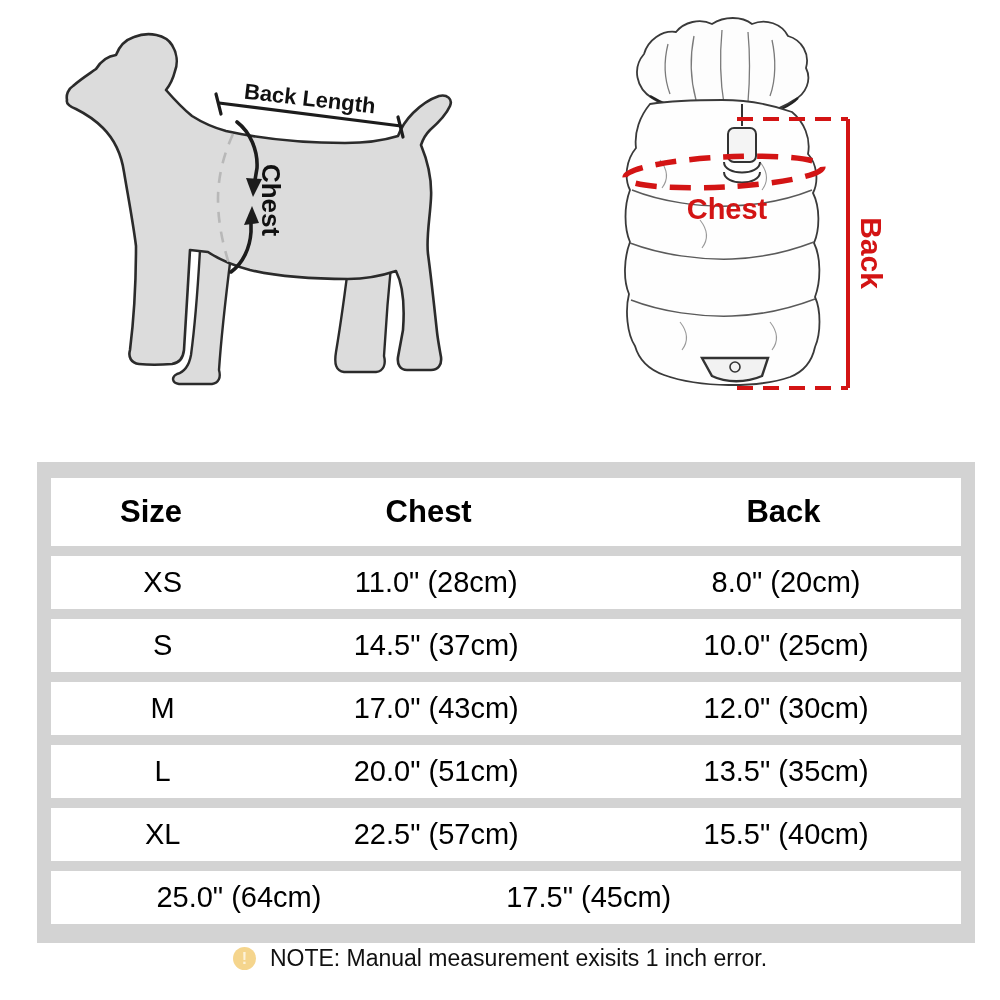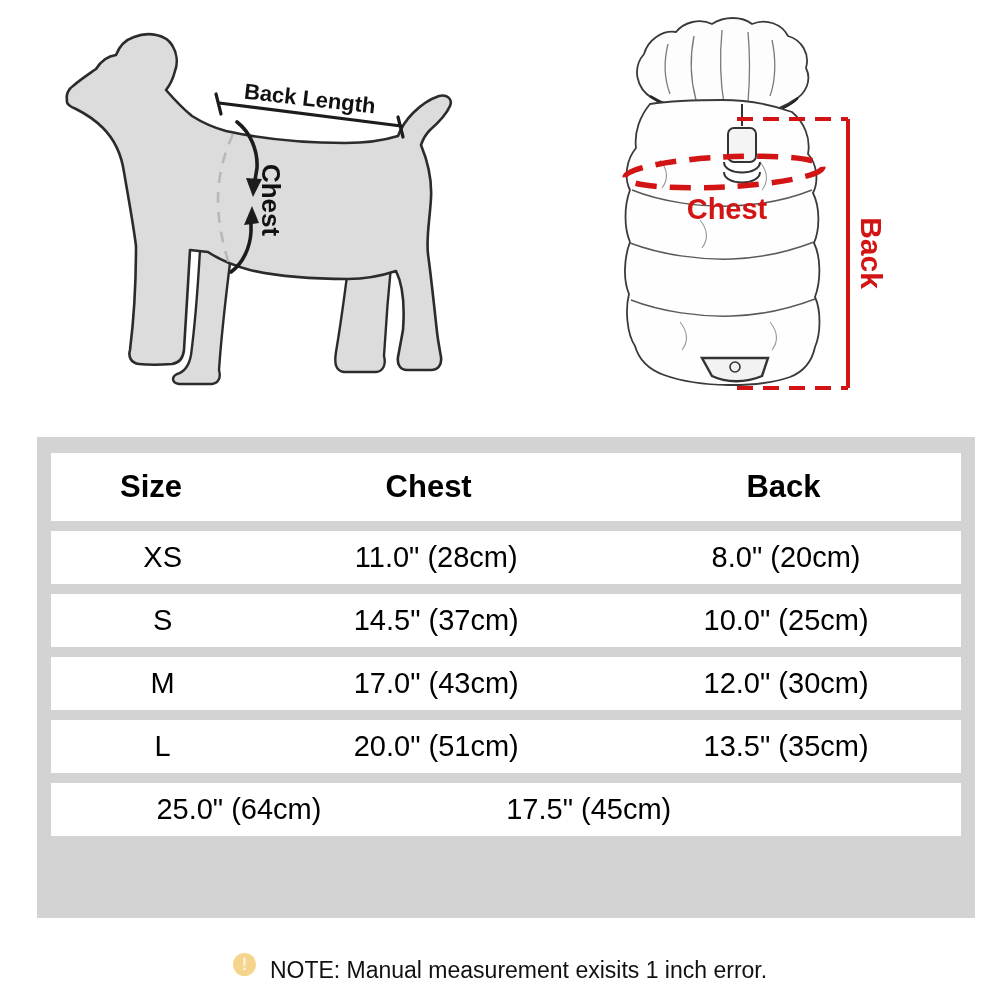--- a/index.html
+++ b/index.html
@@ -1,34 +1,34 @@
 <!DOCTYPE html>
 <html><head>
 <meta charset="utf-8">
 <style>
   html,body{margin:0;padding:0;background:#ffffff;}
   body{width:1000px;height:1000px;position:relative;overflow:hidden;
        font-family:"Liberation Sans","DejaVu Sans",sans-serif;color:#000;}
   .fig{position:absolute;left:0;top:0;width:1000px;height:432px;}
   
-  .size-table{position:absolute;left:37px;top:437px;width:938px;height:481px;
+  .size-table{position:absolute;left:37px;top:462px;width:938px;height:481px;
               background:#d3d3d3;box-sizing:border-box;padding:16px 14px 18px;}
   .t-row{background:#ffffff;display:flex;align-items:center;}
   .t-row.header{height:68px;font-weight:bold;font-size:31px;}
   .t-row.data{height:53px;margin-top:10px;font-size:29px;padding-left:13px;}
   .c1{width:22%;text-align:center;}
   .c2{width:39%;text-align:center;}
   .c3{width:39%;text-align:center;}
   
   .note{position:absolute;left:0;top:945px;width:1000px;display:flex;
         align-items:center;justify-content:center;gap:14px;}
   .note-icon{width:23px;height:23px;border-radius:50%;background:#f5d58d;
              display:flex;align-items:center;justify-content:center;
              color:#fdf3da;font-weight:bold;font-size:16px;line-height:1;flex:0 0 auto;}
-  .note-text{font-size:23px;color:#111;margin-top:12px;}
+  .note-text{font-size:23px;color:#111;}
   svg text{font-family:"Liberation Sans","DejaVu Sans",sans-serif;}
 </style>
 </head>
 <body>
 
 <svg class="fig" viewBox="0 0 1000 432">
 
   <g>
 
     <path d="M 200,250 C 198,285 195,325 191,355 C 189,366 184,372 177,374 C 171,377 172,383 179,384
@@ -147,20 +147,25 @@
     <div class="c1">M</div>
     <div class="c2">17.0" (43cm)</div>
     <div class="c3">12.0" (30cm)</div>
   </div>
   <div class="t-row data">
     <div class="c1">L</div>
     <div class="c2">20.0" (51cm)</div>
     <div class="c3">13.5" (35cm)</div>
   </div>
   <div class="t-row data">
+    <div class="c1">XL</div>
+    <div class="c2">22.5" (57cm)</div>
+    <div class="c3">15.5" (40cm)</div>
+  </div>
+  <div class="t-row data">
     <div class="c2">25.0" (64cm)</div>
     <div class="c3">17.5" (45cm)</div>
   </div>
 </div>
 
 <div class="note">
   <div class="note-icon">!</div>
   <div class="note-text">NOTE: Manual measurement exisits 1 inch error.</div>
 </div>
 

